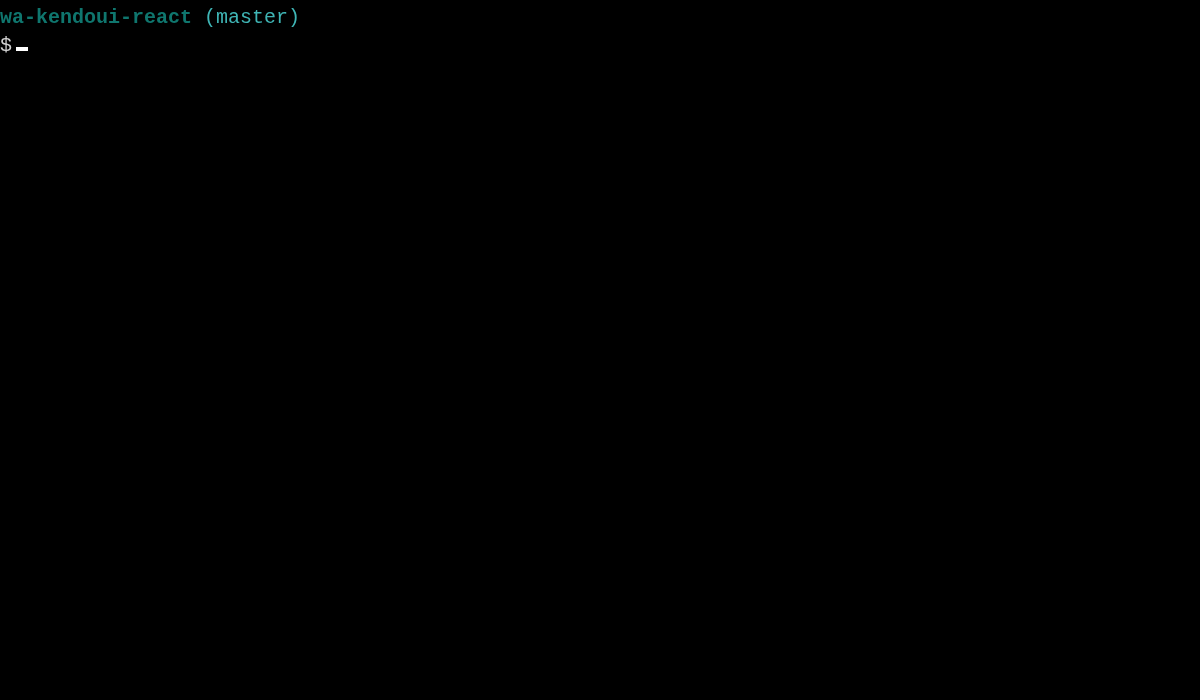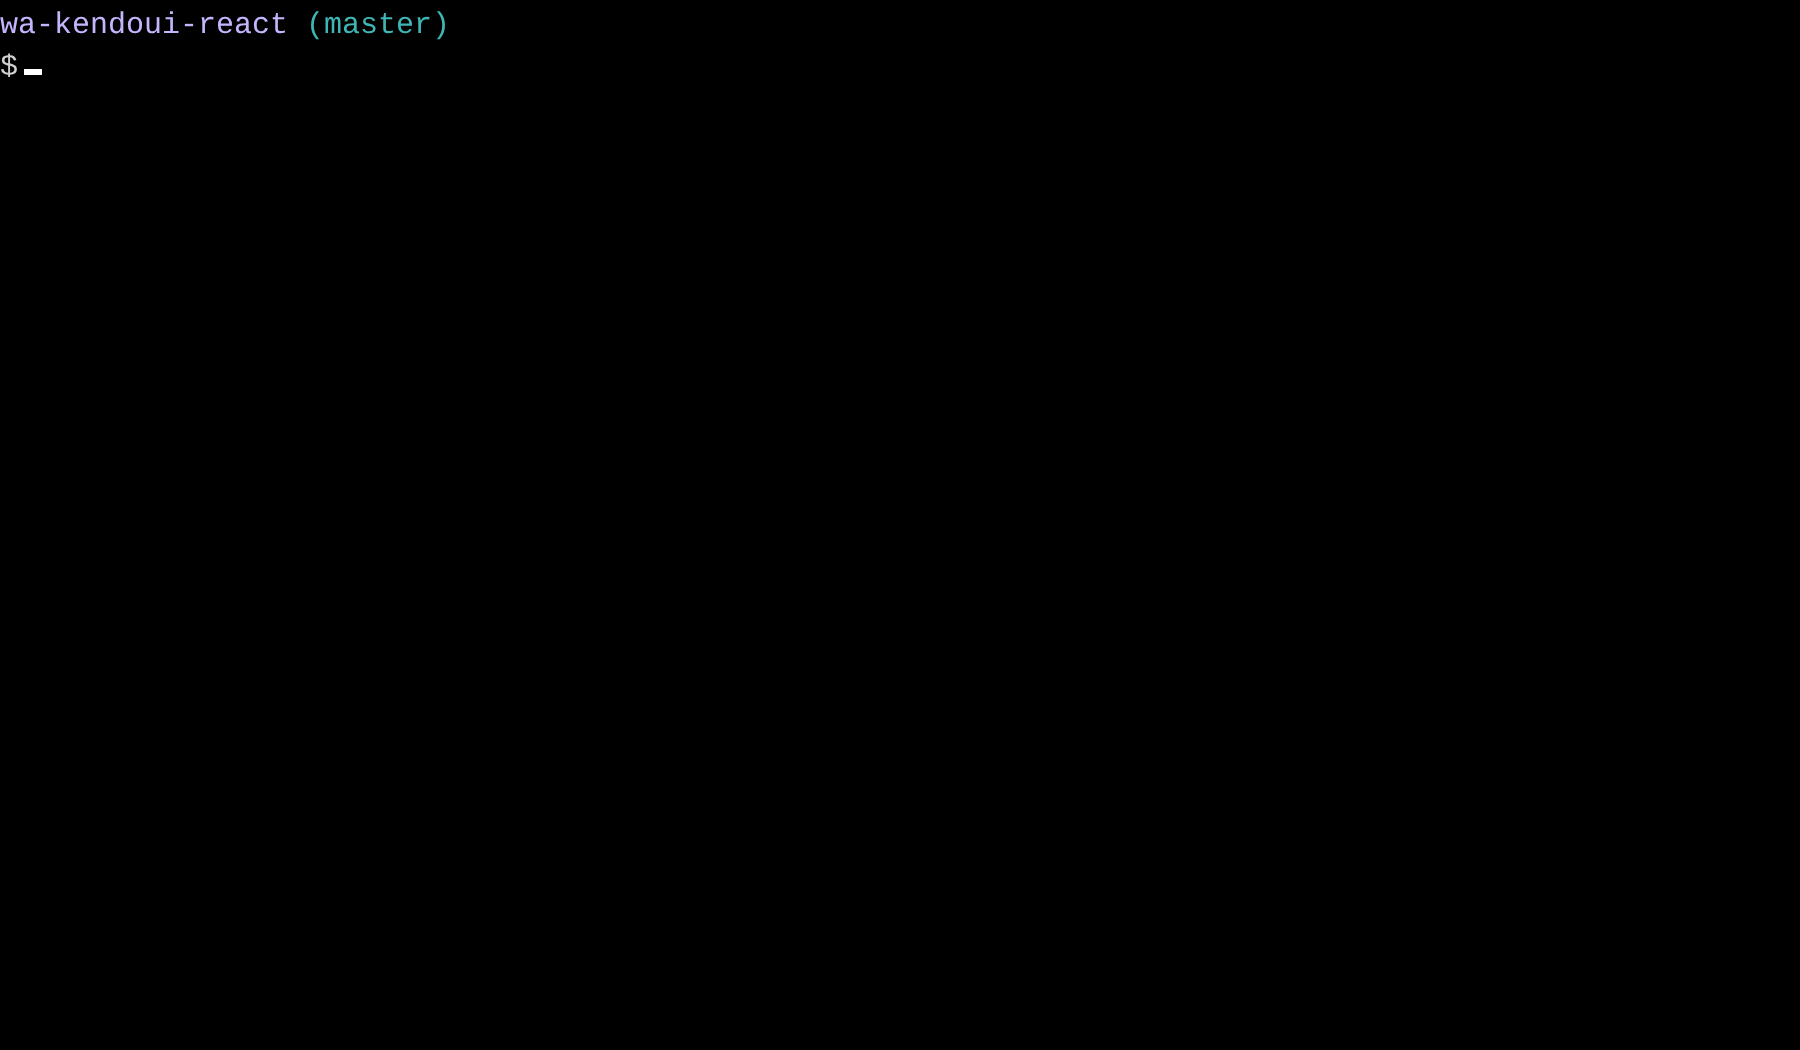--- a/index.html
+++ b/index.html
@@ -18,21 +18,22 @@
     }
     .terminal {
       width: 100%;
       height: 100%;
       padding: 4px 0;
     }
     .line {
       white-space: pre;
     }
     .path {
-      color: #c4b5fd;
+      color: #0f766e;
+      font-weight: bold;
     }
     .branch {
       color: #3fb5b5;
     }
     .prompt-symbol {
       color: #d0d0d0;
     }
     .cursor {
       display: inline-block;
       width: 12px;

